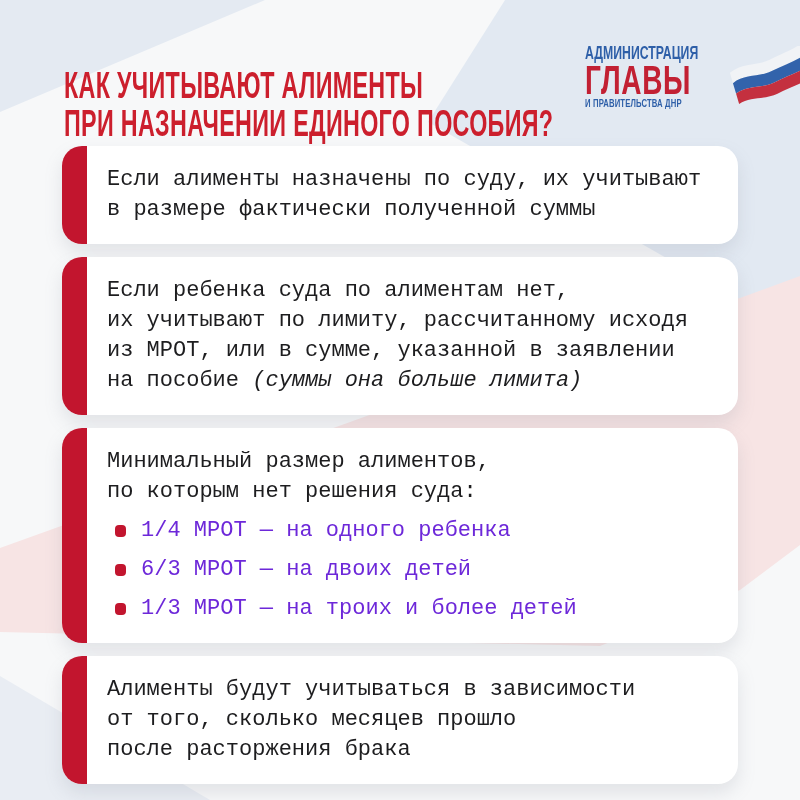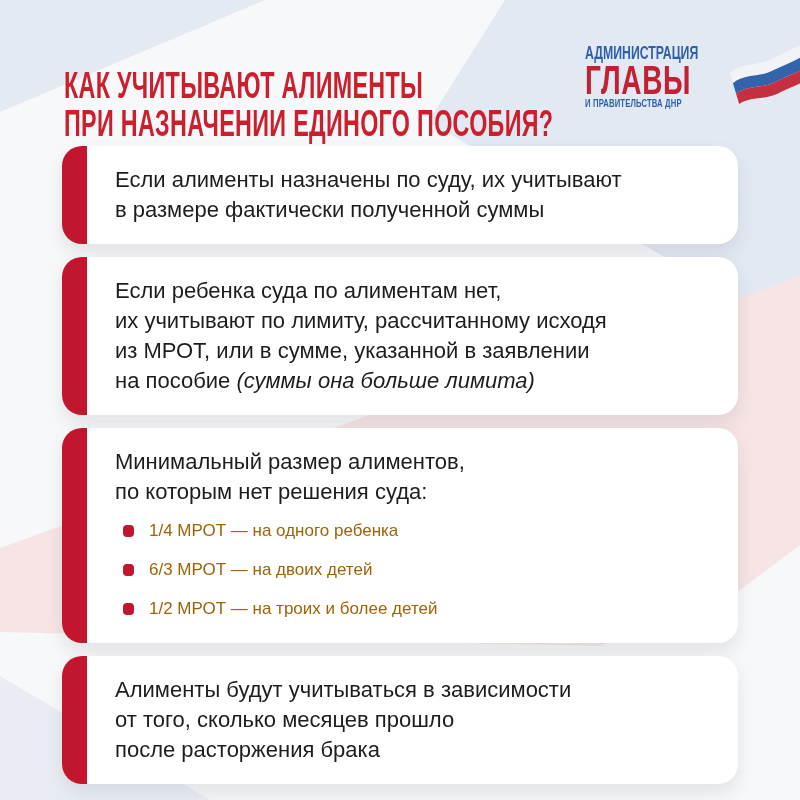--- a/index.html
+++ b/index.html
@@ -28,31 +28,31 @@
   .logo-l3 { color:#2e5fa8; font-weight:bold; font-size:11px; line-height:13px; letter-spacing:.2px; }
   .flag { width:84px; height:60px; margin-left:-20px; margin-top:2px; flex:none; }
   
   .cards { position:absolute; left:62px; top:146px; width:676px; z-index:2; }
   .card {
     display:flex; align-items:stretch; margin-bottom:13px;
     border-radius:20px; background:#ffffff;
     box-shadow:0 9px 18px rgba(125,135,150,.18);
   }
   .accent { flex:none; width:25px; background:#c2152e; border-radius:20px 0 0 20px; }
-  .body { flex:1; padding:19px 28px 19px 28px; }
+  .body { flex:1; padding:19px 28px 19px 20px;font-family:Liberation Mono, monospace; }
   .body p, .body .card-title {
     margin:0; white-space:pre-line;
     color:#1d1d1f; font-size:22px; line-height:30px;
   }
   .body em { font-style:italic; }
   ul.bullets { list-style:none; margin:9px 0 0 0; padding:0 0 0 8px; }
   ul.bullets li { display:flex; align-items:flex-start; margin-bottom:9px; }
   ul.bullets li:last-child { margin-bottom:0; }
   .bdot { flex:none; width:11px; height:12px; border-radius:4px; background:#c2152e; margin:9px 15px 0 0; }
-  .bullet-text { color:#a16207; font-size:17px; line-height:30px; }
+  .bullet-text { color:#6d28d9; font-size:22px; line-height:30px; }
 </style>
 </head>
 <body>
 
 <div class="page">
 
   <div class="bg bg-blue-topleft"></div>
   <div class="bg bg-blue-topright"></div>
   <div class="bg bg-pink-right"></div>
   <div class="bg bg-blue-bottomleft"></div>
@@ -106,21 +106,21 @@
           <li>
             <span class="bdot"></span>
             <span class="bullet-text">1/4 МРОТ — на одного ребенка</span>
           </li>
           <li>
             <span class="bdot"></span>
             <span class="bullet-text">6/3 МРОТ — на двоих детей</span>
           </li>
           <li>
             <span class="bdot"></span>
-            <span class="bullet-text">1/2 МРОТ — на троих и более детей</span>
+            <span class="bullet-text">1/3 МРОТ — на троих и более детей</span>
           </li>
         </ul>
       </div>
     </section>
 
     <section class="card">
       <div class="accent"></div>
       <div class="body">
         <p>Алименты будут учитываться в зависимости
 от того, сколько месяцев прошло

